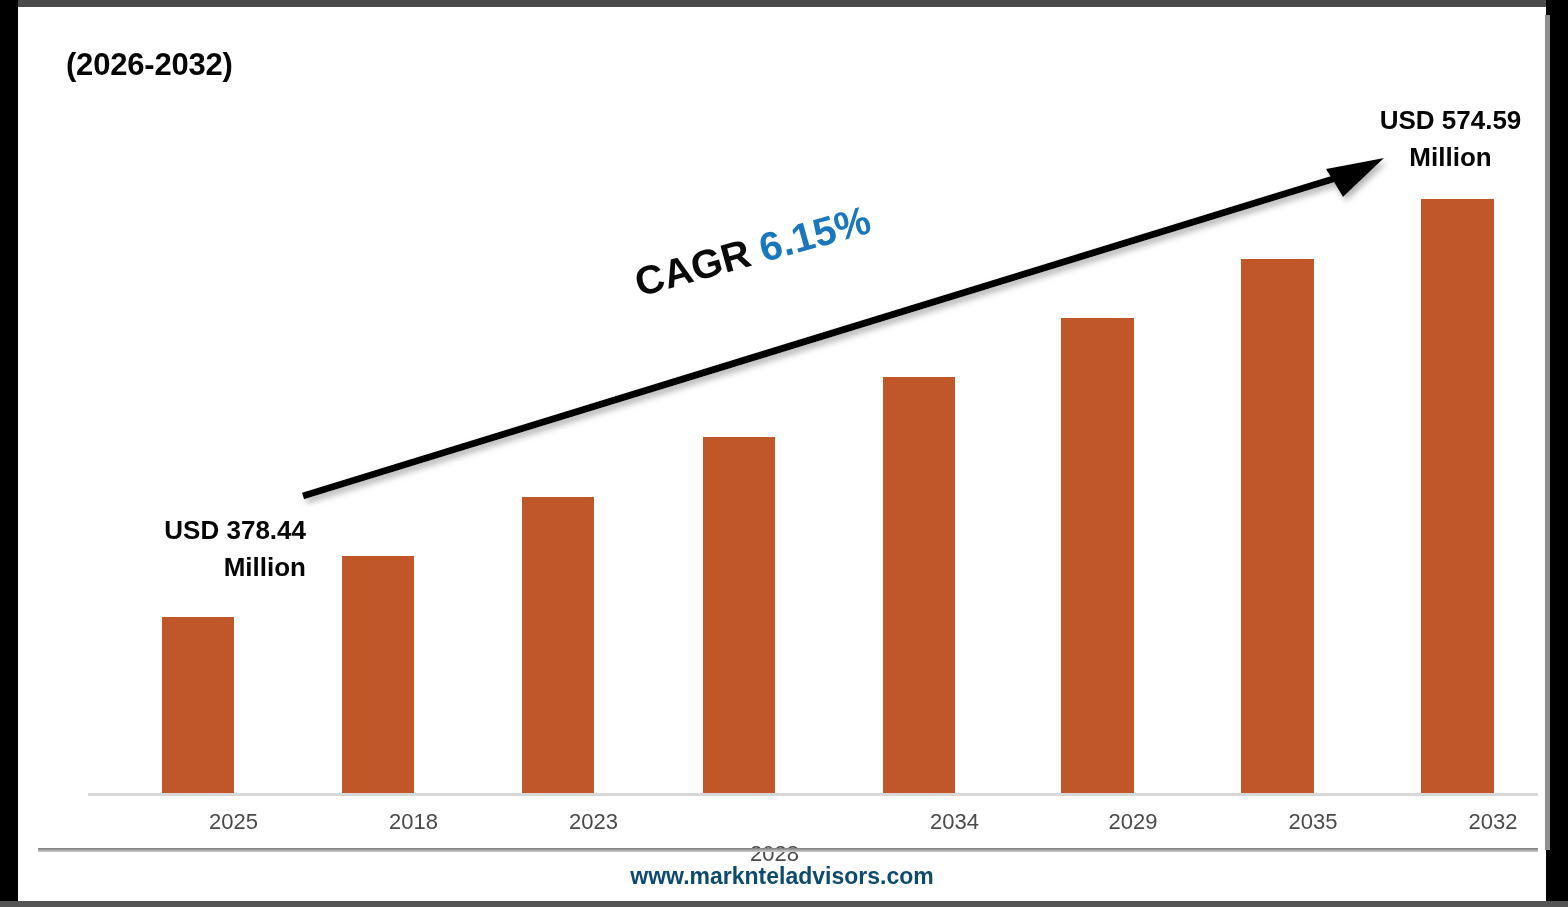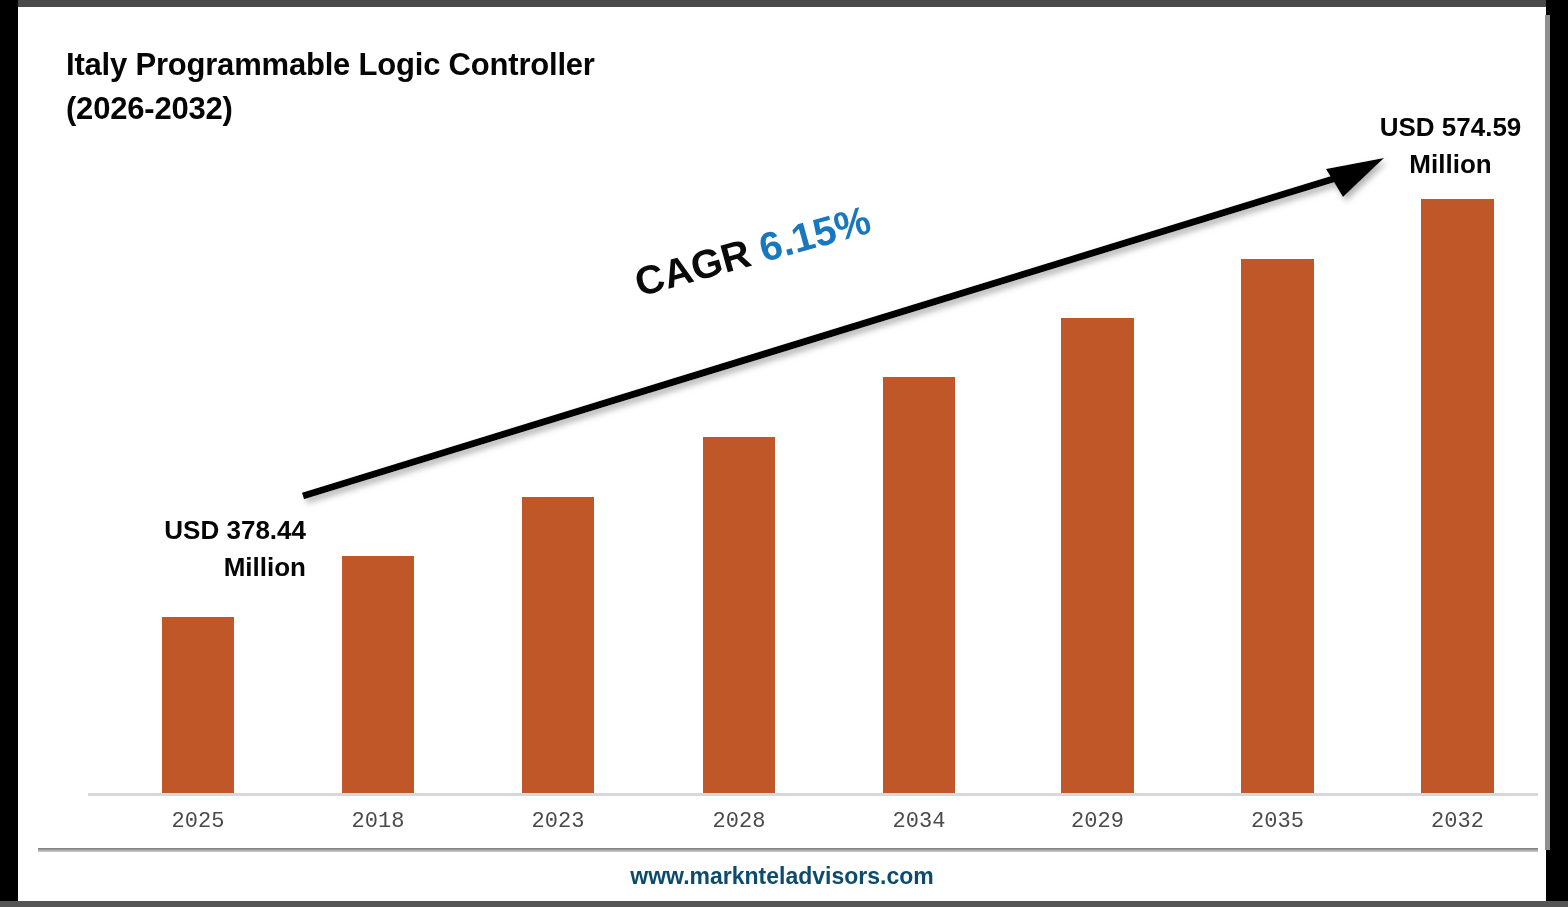--- a/index.html
+++ b/index.html
@@ -85,21 +85,20 @@
   .label-right {
     position: absolute;
     left: 1340px;
     top: 95px;
     width: 185px;
     text-align: center;
     font-size: 26px;
     font-weight: bold;
     line-height: 1.42;
     color: #050505;
-    margin-top: 7px;
   }
   .label-left {
     position: absolute;
     left: 78px;
     top: 505px;
     width: 210px;
     text-align: right;
     font-size: 26px;
     font-weight: bold;
     line-height: 1.42;
@@ -146,23 +145,22 @@
     top: 786px;
     width: 1450px;
     height: 3px;
     background: #d8d8d8;
   }
   .xlabel {
     position: absolute;
     top: 802px;
     font-size: 22px;
     color: #4a4a4a;
-    text-align: center;
+    text-align: right;
     white-space: nowrap;
-    font-family: Liberation Mono, monospace;
   }
   .divider {
     position: absolute;
     left: 20px;
     top: 841px;
     width: 1500px;
     height: 4px;
     background: linear-gradient(to bottom, #7b7b7b, #cfcfcf);
   }
   .footer {
@@ -186,21 +184,20 @@
   <div class="frame-right"></div>
   <div class="frame-bottom"></div>
 
   <div class="canvas">
 
     <div class="chart-panel">
 
       <div class="panel-shadow-right"></div>
 
       <div class="title">
-        <div>Italy Programmable Logic Controller</div>
         <div>(2026-2032)</div>
       </div>
 
       <div class="label-right">
         <div>USD 574.59</div>
         <div>Million</div>
       </div>
 
       <div class="label-left">
         <div>USD 378.44</div>
@@ -233,21 +230,21 @@
             <div class="bar" style="left: 685px; width: 72px; height: 356px; top: 430px; bottom: auto; background: rgb(191, 87, 41);"></div>
             <div class="bar" style="left: 865px; width: 72px; height: 416px; top: 370px; bottom: auto; background: rgb(191, 87, 41);"></div>
             <div class="bar" style="left: 1043px; width: 73px; height: 475px; top: 311px; bottom: auto; background: rgb(191, 87, 41);"></div>
             <div class="bar" style="left: 1223px; width: 73px; height: 534px; top: 252px; bottom: auto; background: rgb(191, 87, 41);"></div>
             <div class="bar" style="left: 1403px; width: 73px; height: 594px; top: 192px; bottom: auto; background: rgb(191, 87, 41);"></div>
           </div>
         <div id="ticks-layer">
             <div class="xlabel" style="left: 120px; width: 120px;">2025</div>
             <div class="xlabel" style="left: 300px; width: 120px;">2018</div>
             <div class="xlabel" style="left: 480px; width: 120px;">2023</div>
-            <div class="xlabel" style="left: 661px; width: 120px;">2028</div>
+            <div class="xlabel" style="left: 661px; width: 120px; margin-top: 32px;">2028</div>
             <div class="xlabel" style="left: 841px; width: 120px;">2034</div>
             <div class="xlabel" style="left: 1019.5px; width: 120px;">2029</div>
             <div class="xlabel" style="left: 1199.5px; width: 120px;">2035</div>
             <div class="xlabel" style="left: 1379.5px; width: 120px;">2032</div>
           </div>
       </div>
 
     </div>
 
     <div class="divider"></div>

